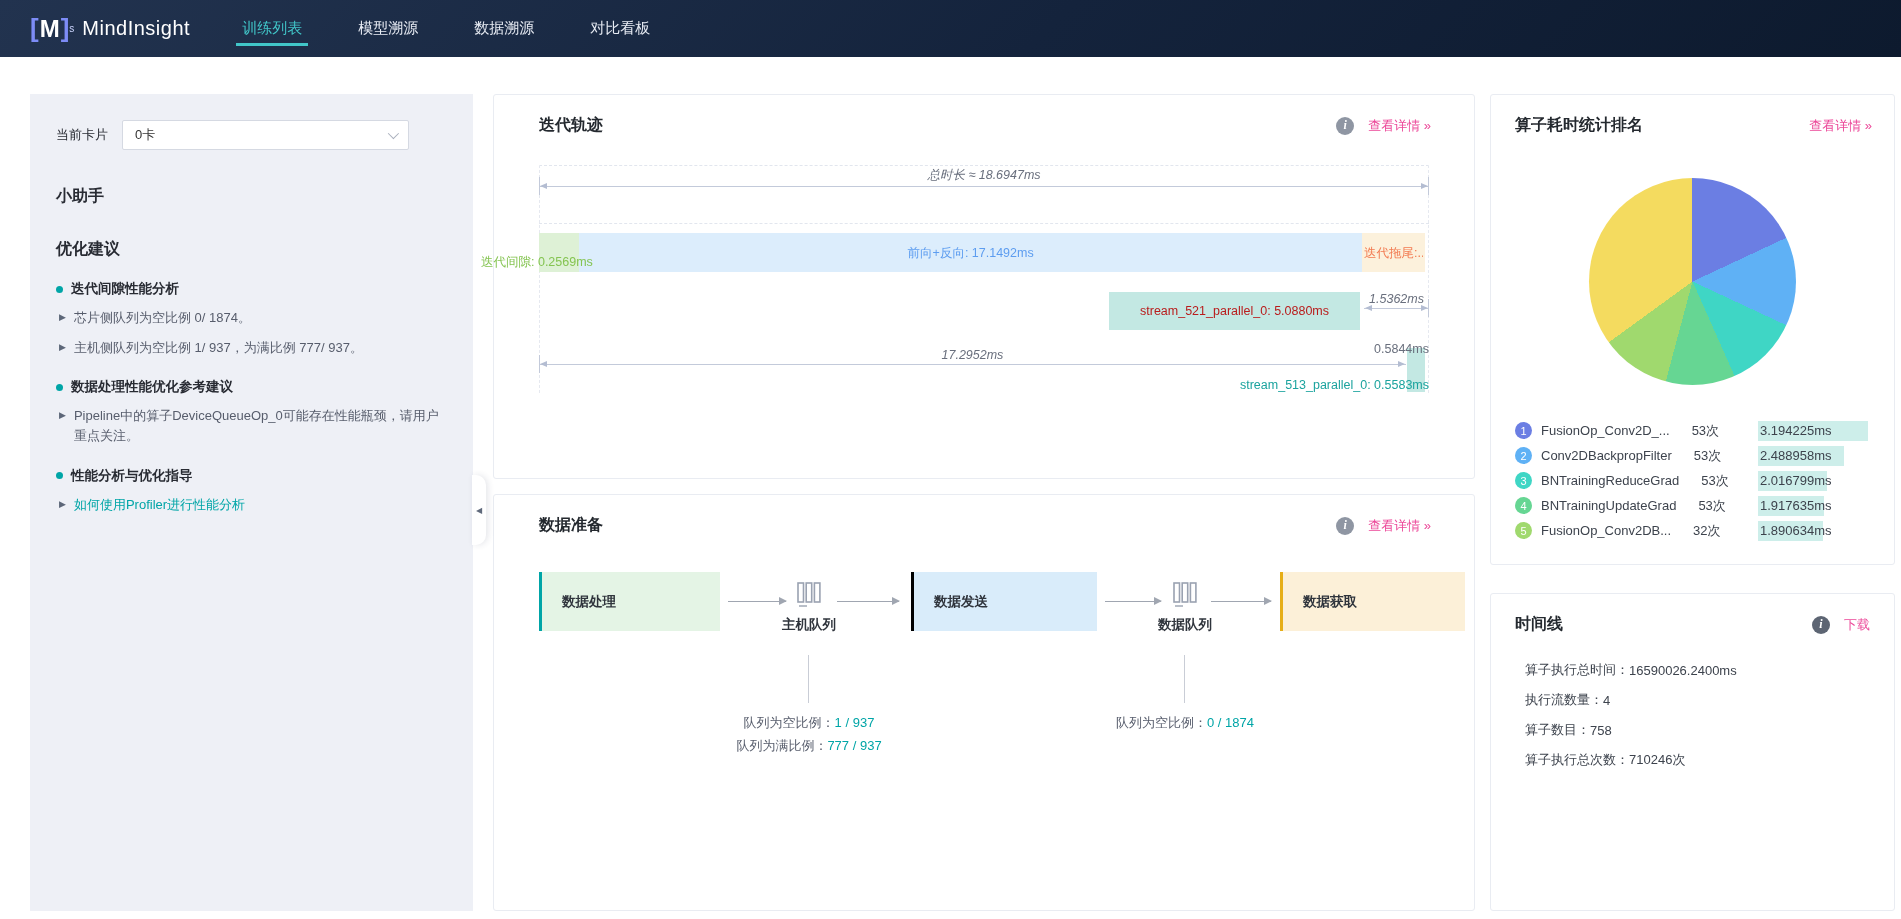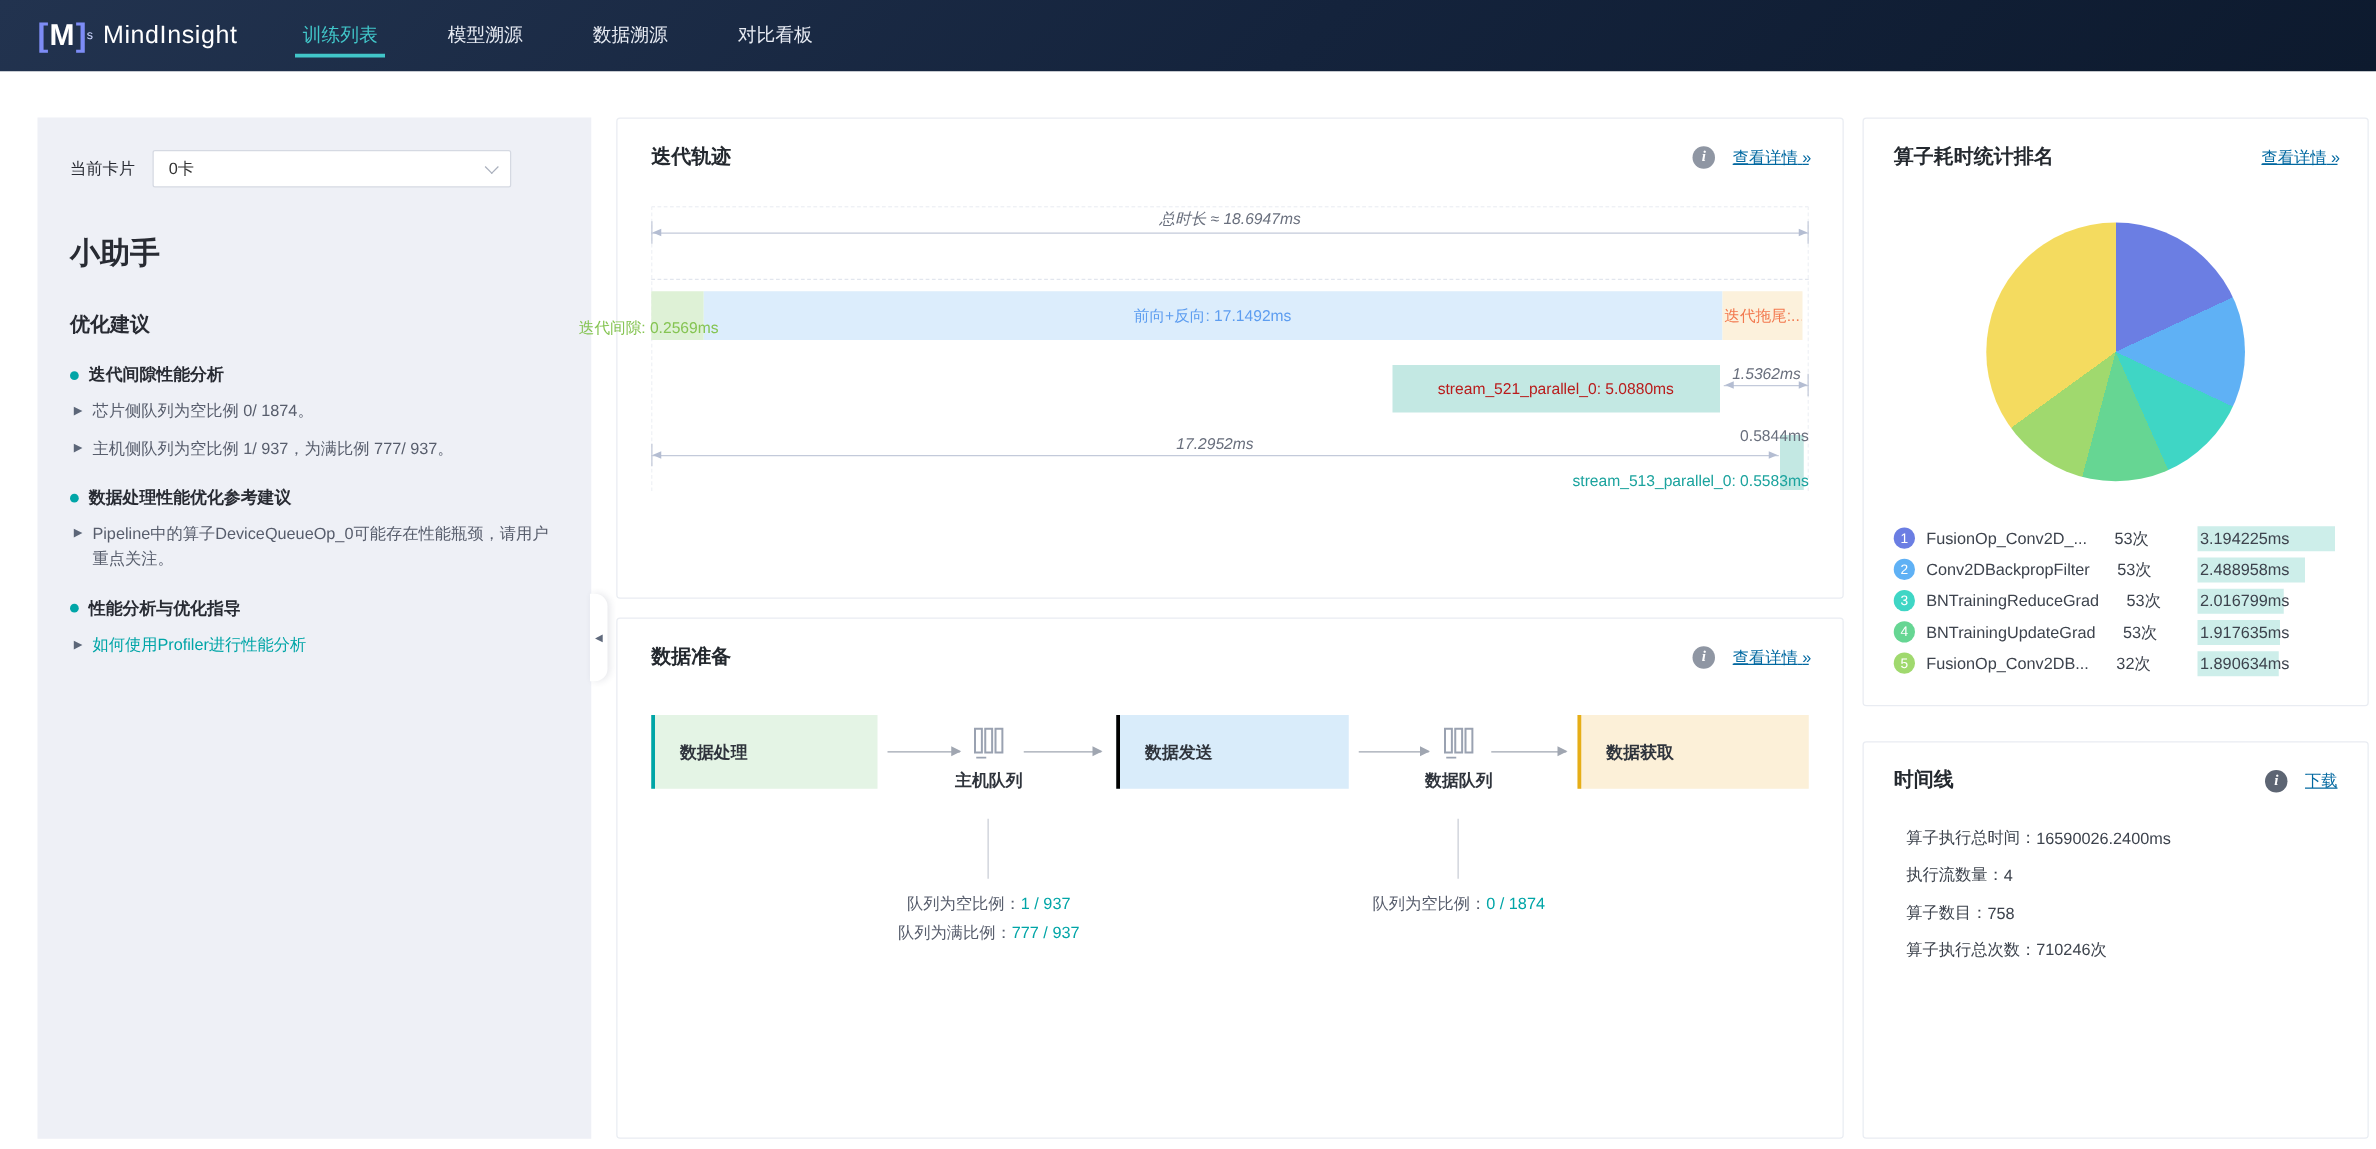--- a/index.html
+++ b/index.html
@@ -19,39 +19,39 @@
     color:#e8ecf4; font-size:15px; cursor:pointer;text-align:center; }
   .nav-tab.active { color:#41c6c9; }
   .nav-tab.active::after { content:""; position:absolute; left:0; right:0; bottom:11px; height:3px; background:#41c6c9; }
 
   
   .content { display:flex; padding:37px 6px 0 30px; }
   .sidebar { position:relative; width:443px; height:817px; background:#eef0f6; padding:26px 26px; flex:none; }
   .main-col { width:982px; margin-left:20px; flex:none; }
   .right-col { width:405px; margin-left:15px; flex:none; }
 
-  .panel { background:#fff; border:1px solid #e9ecf2; border-radius:3px; padding:20px 27px; }
+  .panel { background:#fff; border:1px solid #e9ecf2; border-radius:3px; padding:20px 45px; }
   .panel-head { display:flex; align-items:center; }
   .panel-title { font-size:16px; font-weight:bold; color:#24292f; }
   .head-right { margin-left:auto; display:flex; align-items:center; gap:14px; }
-  .detail-link { color:#0369a1; font-size:13px; cursor:pointer; white-space:nowrap;text-decoration:underline; }
+  .detail-link { color:#ec4899; font-size:13px; cursor:pointer; white-space:nowrap; }
   .detail-link .chev { font-size:13px; letter-spacing:-2px; }
   .info-i { width:18px; height:18px; border-radius:50%; background:#8f96a3; color:#fff;
     font-style:italic; font-weight:bold; font-size:12px; display:inline-flex; align-items:center;
     justify-content:center; font-family:"Liberation Serif",serif; cursor:pointer; }
   .info-i.dark { background:#5d6573; }
 
   
   .card-row { display:flex; align-items:center; }
   .card-label { color:#282b33; margin-right:14px; white-space:nowrap; }
   .card-select { width:287px; height:30px; background:#fff; border:1px solid #d5d9e2; border-radius:2px;
     display:flex; align-items:center; padding:0 12px; color:#333; cursor:pointer; }
   .sel-caret { margin-left:auto; width:8px; height:8px; border-right:1.5px solid #aab0bd;
     border-bottom:1.5px solid #aab0bd; transform:rotate(45deg) translateY(-2px); }
-  .assistant-title { font-size:24px; font-weight:bold; color:#282b33; margin-top:36px; }
+  .assistant-title { font-size:16px; font-weight:bold; color:#282b33; margin-top:36px; }
   .suggest-title { font-size:16px; font-weight:bold; color:#282b33; margin-top:32px; }
   .sug-section { margin-top:20px; }
   .sug-head { display:flex; align-items:center; font-weight:bold; color:#282b33; font-size:13.5px; }
   .dot { width:7px; height:7px; border-radius:50%; background:#00a5a7; margin-right:8px; flex:none; }
   .sug-item { display:flex; margin-top:10px; padding-left:2px; color:#575d6c; line-height:1.55; }
   .tri { color:#5c6678; font-size:9px; margin:3px 8px 0 1px; flex:none; }
   .sug-item.link span.itm-text { color:#00a5a7; cursor:pointer; }
   .collapse-handle { position:absolute; right:-13px; top:381px; width:14px; height:70px; background:#fff;
     border-radius:0 10px 10px 0; box-shadow:2px 0 6px rgba(40,50,80,.12); display:flex; align-items:center;
     justify-content:center; cursor:pointer; }

